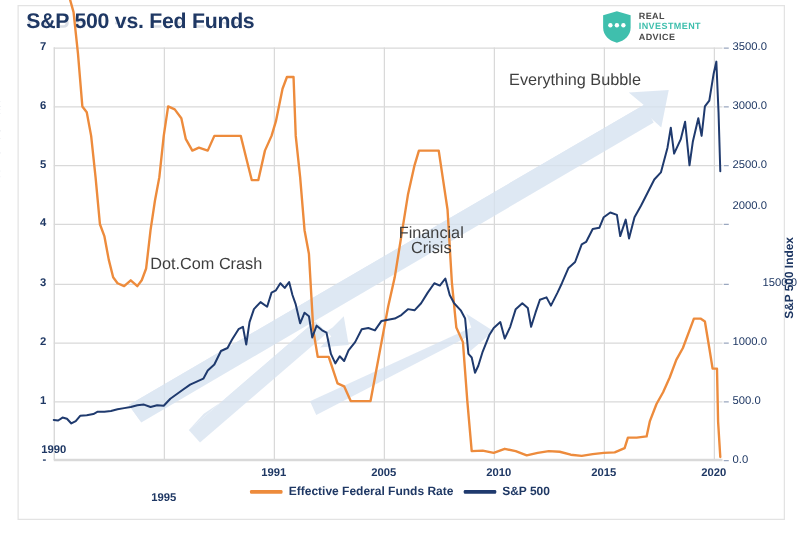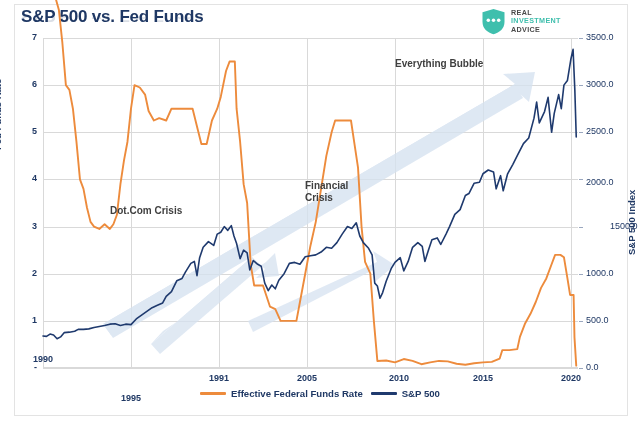--- a/index.html
+++ b/index.html
@@ -30,21 +30,21 @@
   
   .ylab{position:absolute;font-size:9px;color:#1F3864;font-weight:bold;text-align:right;width:30px;}
   .ylab-r{position:absolute;font-size:9px;color:#1F3864;font-weight:normal;text-align:left;width:46px;}
   .xlab{position:absolute;font-size:9px;color:#1F3864;font-weight:bold;text-align:center;width:46px;}
   #ytitle-left{position:absolute;left:-8px;top:150px;font-size:9.5px;font-weight:bold;color:#1F3864;
       transform:rotate(-90deg);transform-origin:left top;white-space:nowrap;}
   #ytitle-right{position:absolute;left:626px;top:255px;font-size:9.5px;font-weight:bold;color:#1F3864;
       transform:rotate(-90deg);transform-origin:left top;white-space:nowrap;}
 
   
-  .annot{position:absolute;font-size:10px;font-weight:bold;color:#3f3f3f;text-align:left;line-height:12px;white-space:nowrap;}
+  .annot{position:absolute;font-size:13px;font-weight:normal;color:#3f3f3f;text-align:center;line-height:12px;white-space:nowrap;}
 
   
   #legend{position:absolute;left:0;top:388px;width:640px;display:flex;justify-content:center;align-items:flex-start;gap:8px;}
   .leg-item{display:flex;align-items:center;gap:5px;}
   .leg-swatch{display:block;width:26px;height:2.5px;border-radius:1px;}
   .leg-label{font-size:9.6px;font-weight:bold;color:#1F3864;white-space:nowrap;}
 </style>
 </head>
 <body>
 
@@ -124,21 +124,21 @@
       <div class="ylab" style="left: 7px; top: 314.857px;">1</div>
       <div class="ylab" style="left: 7px; top: 362px;">-</div>
     </div>
   <div id="axis-right">
       <div class="ylab-r" style="left: 586px; top: 32px;">3500.0</div>
       <div style="position: absolute; width: 4px; height: 1px; background: rgb(154, 167, 191); left: 579px; top: 38px;"></div>
       <div class="ylab-r" style="left: 586px; top: 79.1429px;">3000.0</div>
       <div style="position: absolute; width: 4px; height: 1px; background: rgb(154, 167, 191); left: 579px; top: 85.1429px;"></div>
       <div class="ylab-r" style="left: 586px; top: 126.286px;">2500.0</div>
       <div style="position: absolute; width: 4px; height: 1px; background: rgb(154, 167, 191); left: 579px; top: 132.286px;"></div>
-      <div class="ylab-r" style="left: 586px; top: 177px;">2000.0</div>
+      <div class="ylab-r" style="left: 586px; top: 159px;">2000.0</div>
       <div style="position: absolute; width: 4px; height: 1px; background: rgb(154, 167, 191); left: 579px; top: 179.429px;"></div>
       <div class="ylab-r" style="left: 586px; top: 220.571px; margin-left: 24px;">1500.0</div>
       <div style="position: absolute; width: 4px; height: 1px; background: rgb(154, 167, 191); left: 579px; top: 226.571px;"></div>
       <div class="ylab-r" style="left: 586px; top: 267.714px;">1000.0</div>
       <div style="position: absolute; width: 4px; height: 1px; background: rgb(154, 167, 191); left: 579px; top: 273.714px;"></div>
       <div class="ylab-r" style="left: 586px; top: 314.857px;">500.0</div>
       <div style="position: absolute; width: 4px; height: 1px; background: rgb(154, 167, 191); left: 579px; top: 320.857px;"></div>
       <div class="ylab-r" style="left: 586px; top: 362px;">0.0</div>
       <div style="position: absolute; width: 4px; height: 1px; background: rgb(154, 167, 191); left: 579px; top: 368px;"></div>
     </div>
@@ -148,21 +148,21 @@
       <div class="xlab" style="left: 195.987px; top: 373px;">1991</div>
       <div class="xlab" style="left: 283.98px; top: 373px;">2005</div>
       <div class="xlab" style="left: 376px; top: 373px;">2010</div>
       <div class="xlab" style="left: 459.967px; top: 373px;">2015</div>
       <div class="xlab" style="left: 547.961px; top: 373px;">2020</div>
     </div>
 
   <div id="ytitle-left">Fed Funds Rate</div>
   <div id="ytitle-right">S&amp;P 500 Index</div>
 
-  <div class="annot" style="left:110px;top:205px;width:110px;">Dot.Com Crisis</div>
+  <div class="annot" style="left:110px;top:205px;width:110px;">Dot.Com Crash</div>
   <div class="annot" style="left:305px;top:180px;width:80px;">
     <div>Financial</div>
     <div>Crisis</div>
   </div>
   <div class="annot" style="left:395px;top:58px;width:130px;">Everything Bubble</div>
 
   <div id="legend">
       <div class="leg-item">
         <span class="leg-swatch" style="background: rgb(237, 139, 60);"></span>
         <span class="leg-label">Effective Federal Funds Rate</span>

